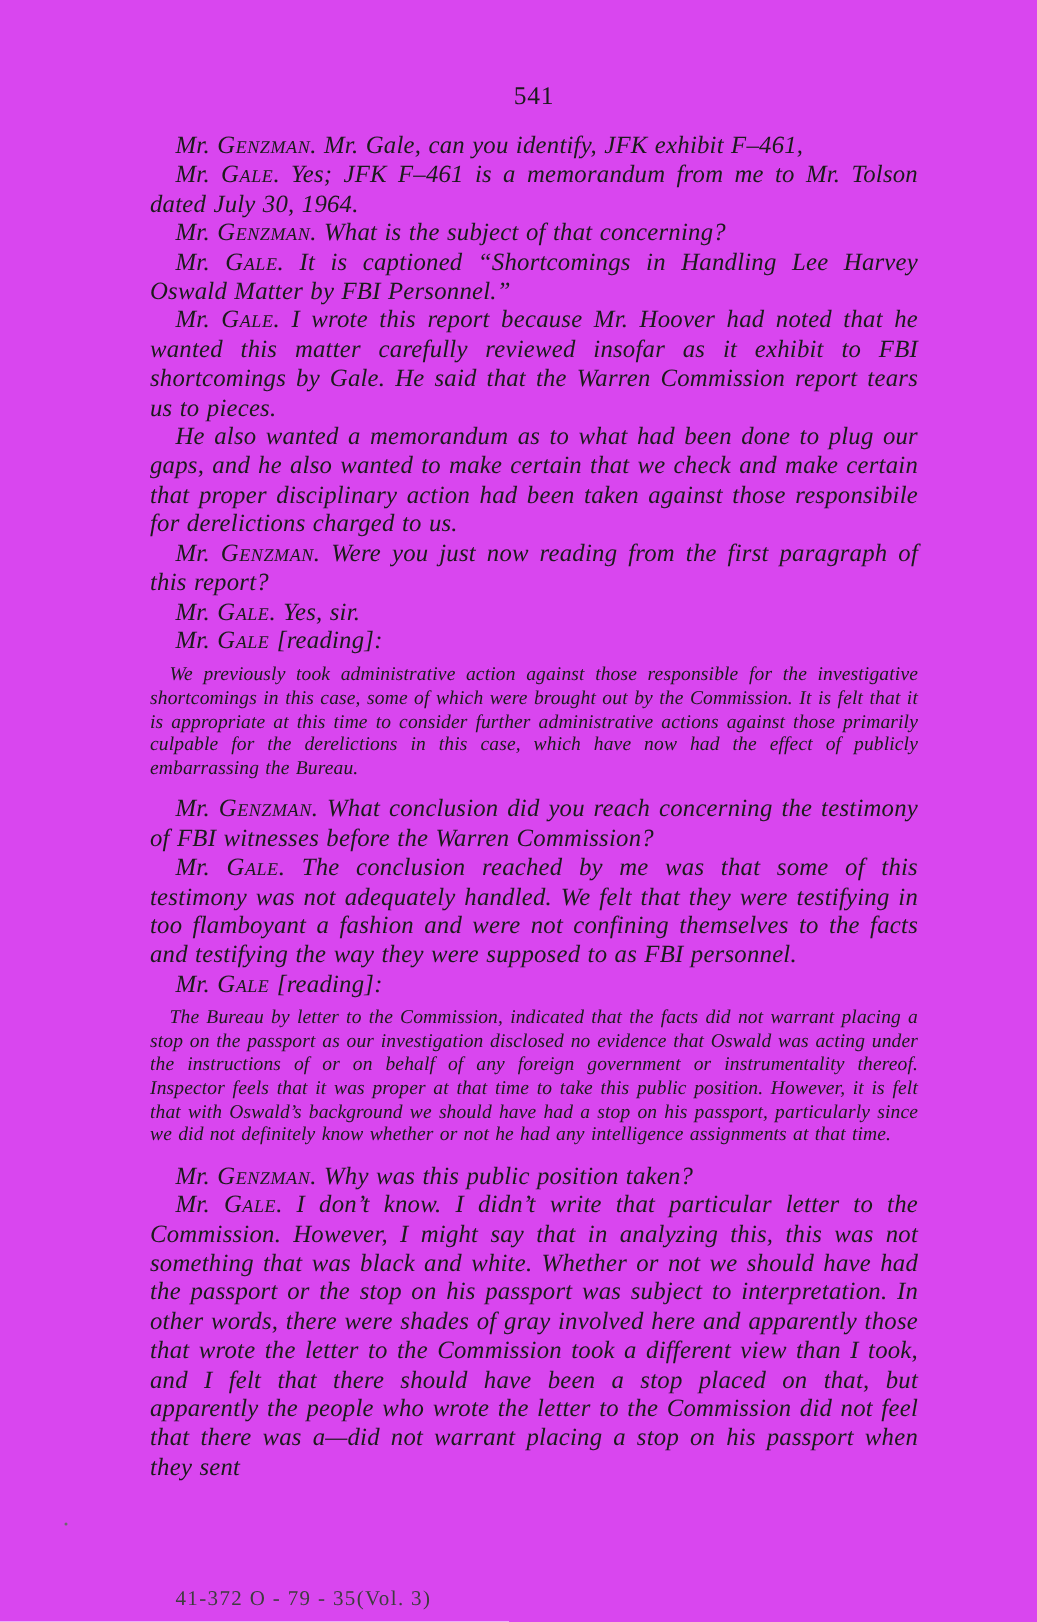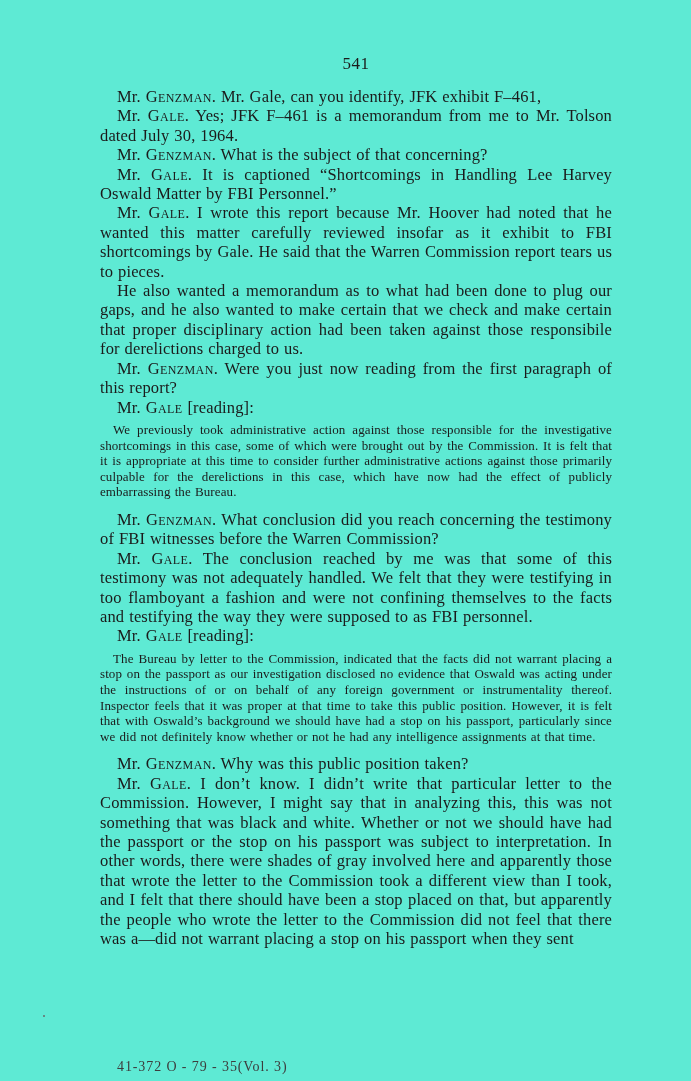--- a/index.html
+++ b/index.html
@@ -4,21 +4,21 @@
 <style>
   html, body {
     margin: 0;
     padding: 0;
     background: #ffffff;
   }
   .page {
     position: relative;
     width: 691px;
     height: 1081px;
-    background: #5eead4;
+    background: #d946ef;
     overflow: hidden;
     font-family: "Liberation Serif", "DejaVu Serif", serif;
     color: #1b1b1b;
   }
   .content {
     position: absolute;
     left: 100px;
     top: 54px;
     width: 512px;
   }
@@ -30,20 +30,21 @@
     margin: 0 0 13px 0;
   }
   p.para {
     margin: 0;
     font-size: 16.5px;
     line-height: 19.4px;
     text-align: justify;
     text-indent: 17px;
     letter-spacing: 0.15px;
     word-spacing: 0.6px;
+    font-style: italic;
   }
   p.para.quote {
     font-size: 13px;
     line-height: 15.6px;
     text-indent: 13px;
     letter-spacing: 0.1px;
     word-spacing: 0.8px;
     margin: 5px 0 10px 0;
   }
   .sc {
@@ -76,20 +77,21 @@
   <div class="content">
     <div class="page-number">541</div>
     <div id="transcript-body">
         <p class="para dialogue"><span>Mr. </span><span class="sc">Genzman</span><span>. Mr. Gale, can you identify, JFK exhibit F–461,</span></p>
         <p class="para dialogue"><span>Mr. </span><span class="sc">Gale</span><span>. Yes; JFK F–461 is a memorandum from me to Mr. Tolson dated July 30, 1964.</span></p>
         <p class="para dialogue"><span>Mr. </span><span class="sc">Genzman</span><span>. What is the subject of that concerning?</span></p>
         <p class="para dialogue"><span>Mr. </span><span class="sc">Gale</span><span>. It is captioned “Shortcomings in Handling Lee Harvey Oswald Matter by FBI Personnel.”</span></p>
         <p class="para dialogue"><span>Mr. </span><span class="sc">Gale</span><span>. I wrote this report because Mr. Hoover had noted that he wanted this matter carefully reviewed insofar as it exhibit to FBI shortcomings by Gale. He said that the Warren Commission report tears us to pieces.</span></p>
         <p class="para plain">He also wanted a memorandum as to what had been done to plug our gaps, and he also wanted to make certain that we check and make certain that proper disciplinary action had been taken against those responsibile for derelictions charged to us.</p>
         <p class="para dialogue"><span>Mr. </span><span class="sc">Genzman</span><span>. Were you just now reading from the first paragraph of this report?</span></p>
+        <p class="para dialogue"><span>Mr. </span><span class="sc">Gale</span><span>. Yes, sir.</span></p>
         <p class="para dialogue"><span>Mr. </span><span class="sc">Gale</span><span> [reading]:</span></p>
         <p class="para quote">We previously took administrative action against those responsible for the investigative shortcomings in this case, some of which were brought out by the Commission. It is felt that it is appropriate at this time to consider further administrative actions against those primarily culpable for the derelictions in this case, which have now had the effect of publicly embarrassing the Bureau.</p>
         <p class="para dialogue"><span>Mr. </span><span class="sc">Genzman</span><span>. What conclusion did you reach concerning the testimony of FBI witnesses before the Warren Commission?</span></p>
         <p class="para dialogue"><span>Mr. </span><span class="sc">Gale</span><span>. The conclusion reached by me was that some of this testimony was not adequately handled. We felt that they were testifying in too flamboyant a fashion and were not confining themselves to the facts and testifying the way they were supposed to as FBI personnel.</span></p>
         <p class="para dialogue"><span>Mr. </span><span class="sc">Gale</span><span> [reading]:</span></p>
         <p class="para quote">The Bureau by letter to the Commission, indicated that the facts did not warrant placing a stop on the passport as our investigation disclosed no evidence that Oswald was acting under the instructions of or on behalf of any foreign government or instrumentality thereof. Inspector feels that it was proper at that time to take this public position. However, it is felt that with Oswald’s background we should have had a stop on his passport, particularly since we did not definitely know whether or not he had any intelligence assignments at that time.</p>
         <p class="para dialogue"><span>Mr. </span><span class="sc">Genzman</span><span>. Why was this public position taken?</span></p>
         <p class="para dialogue"><span>Mr. </span><span class="sc">Gale</span><span>. I don’t know. I didn’t write that particular letter to the Commission. However, I might say that in analyzing this, this was not something that was black and white. Whether or not we should have had the passport or the stop on his passport was subject to interpretation. In other words, there were shades of gray involved here and apparently those that wrote the letter to the Commission took a different view than I took, and I felt that there should have been a stop placed on that, but apparently the people who wrote the letter to the Commission did not feel that there was a—did not warrant placing a stop on his passport when they sent</span></p>
       </div>
   </div>

